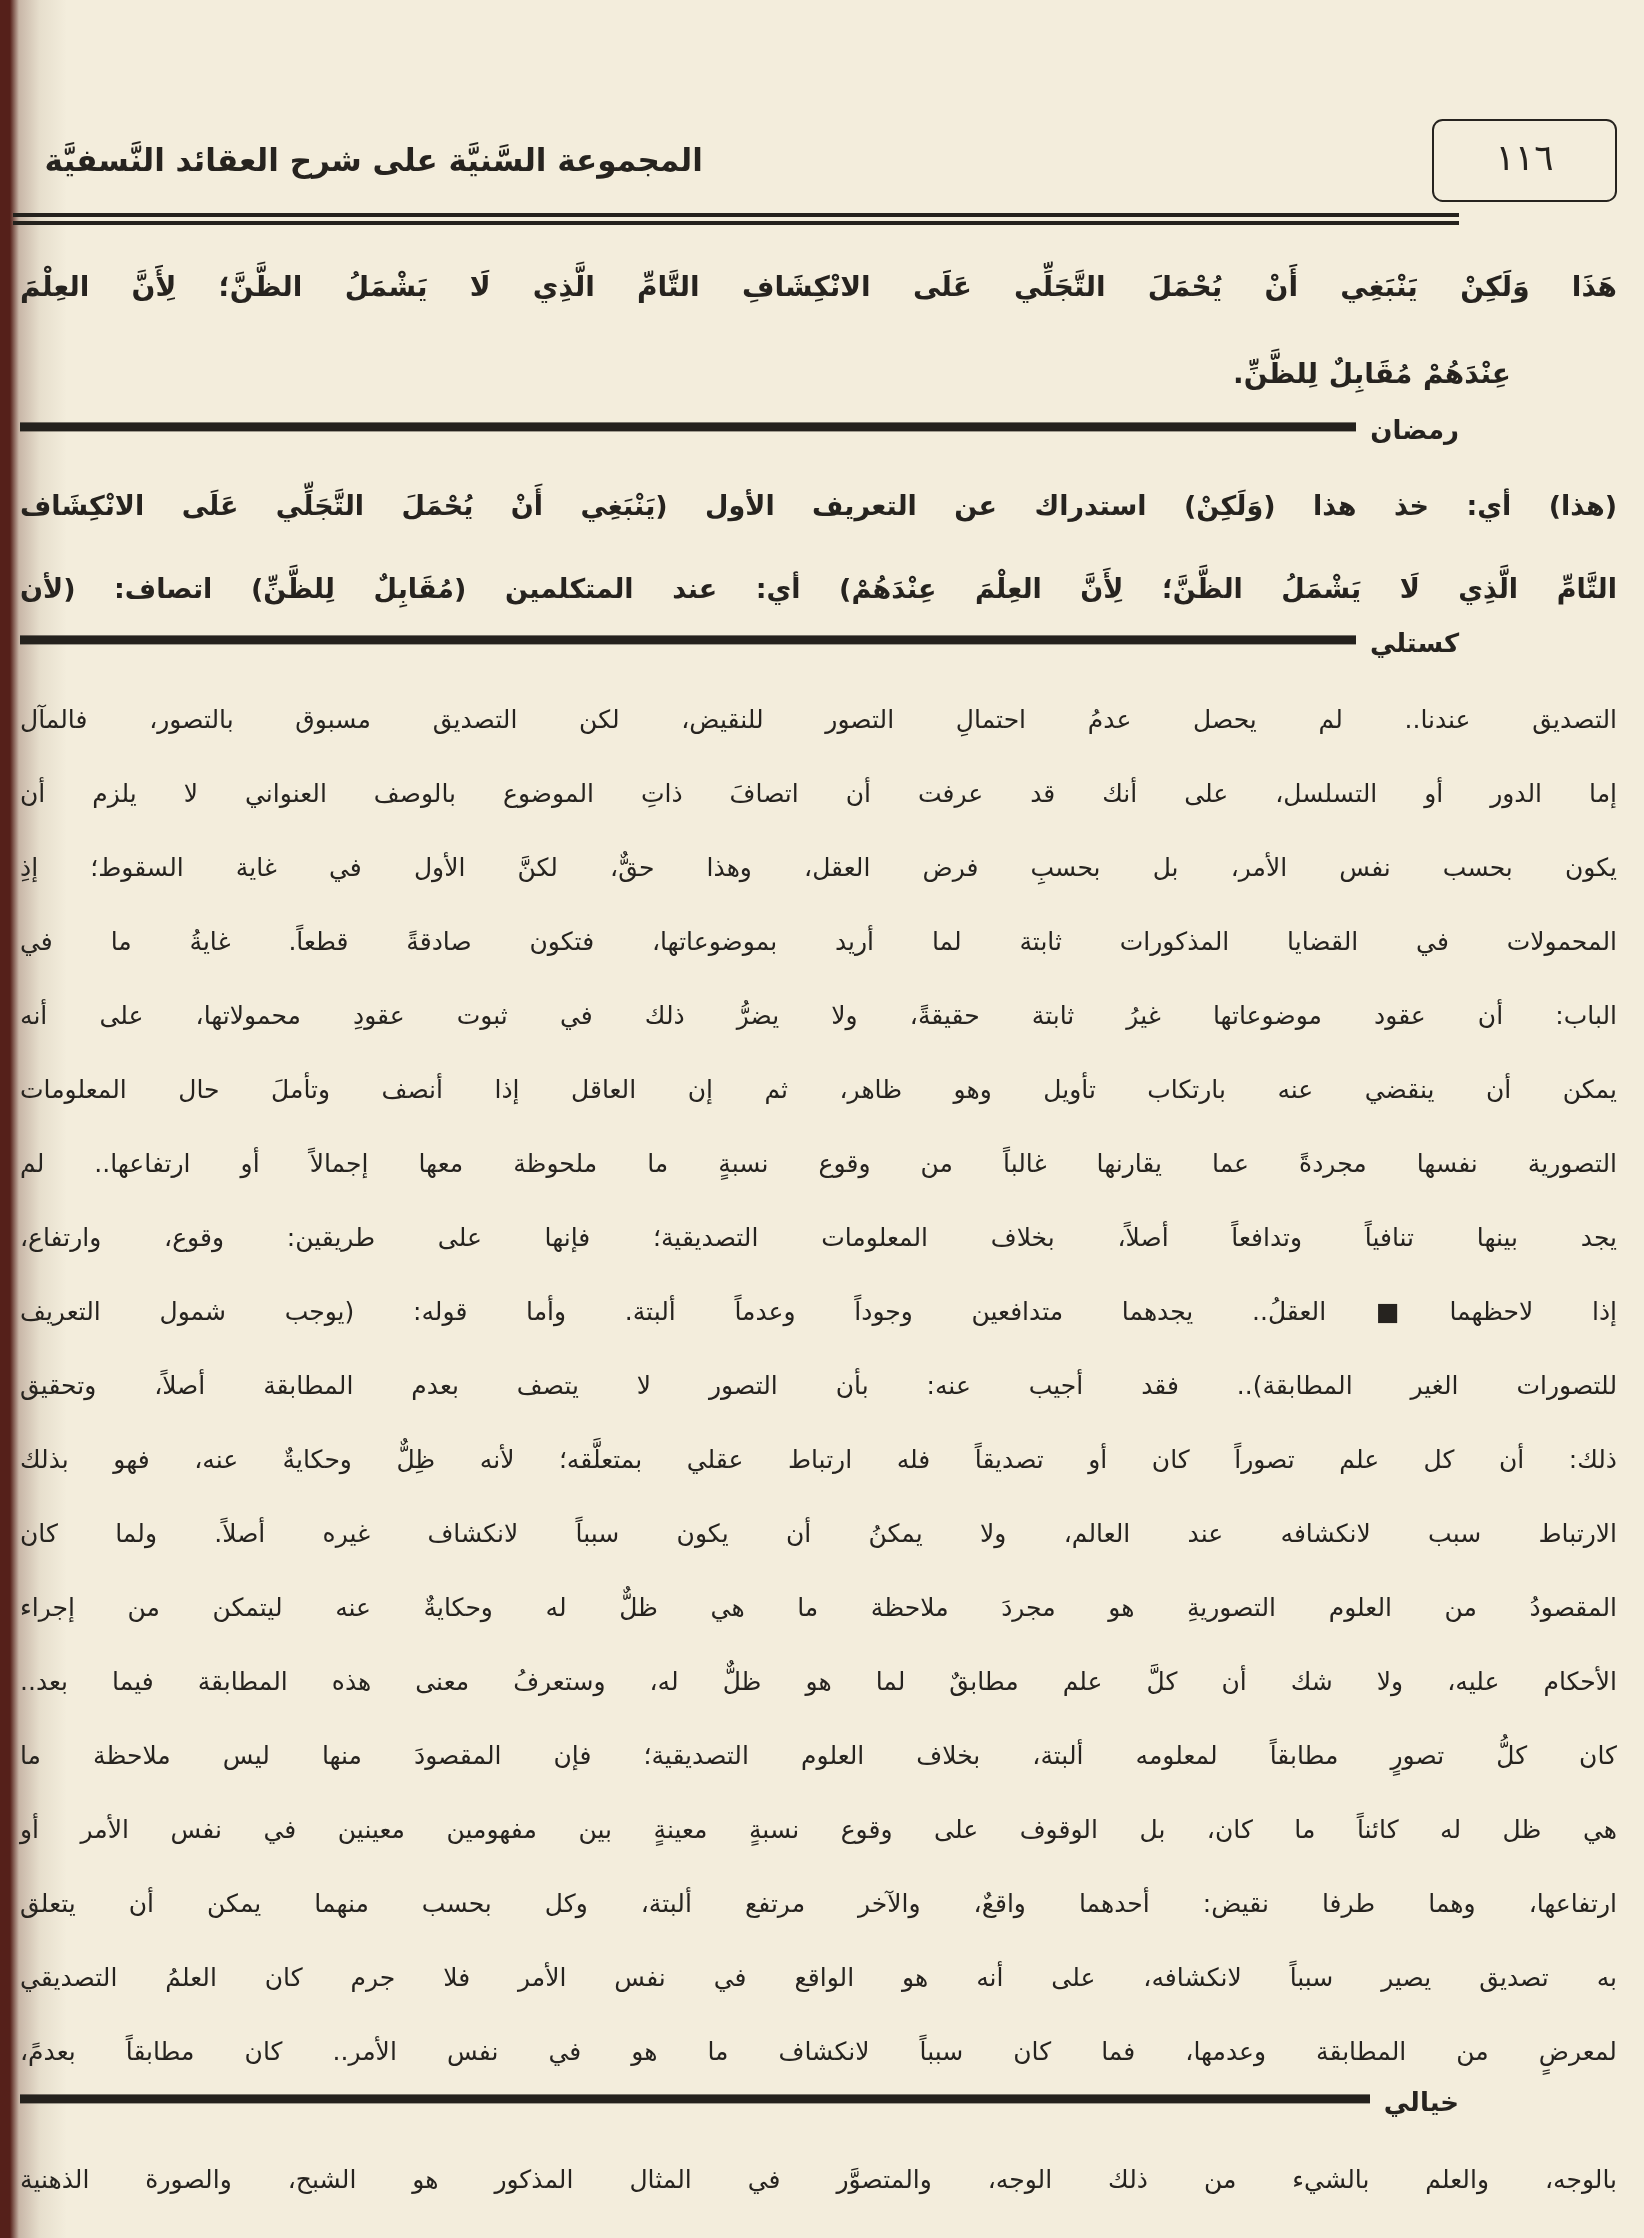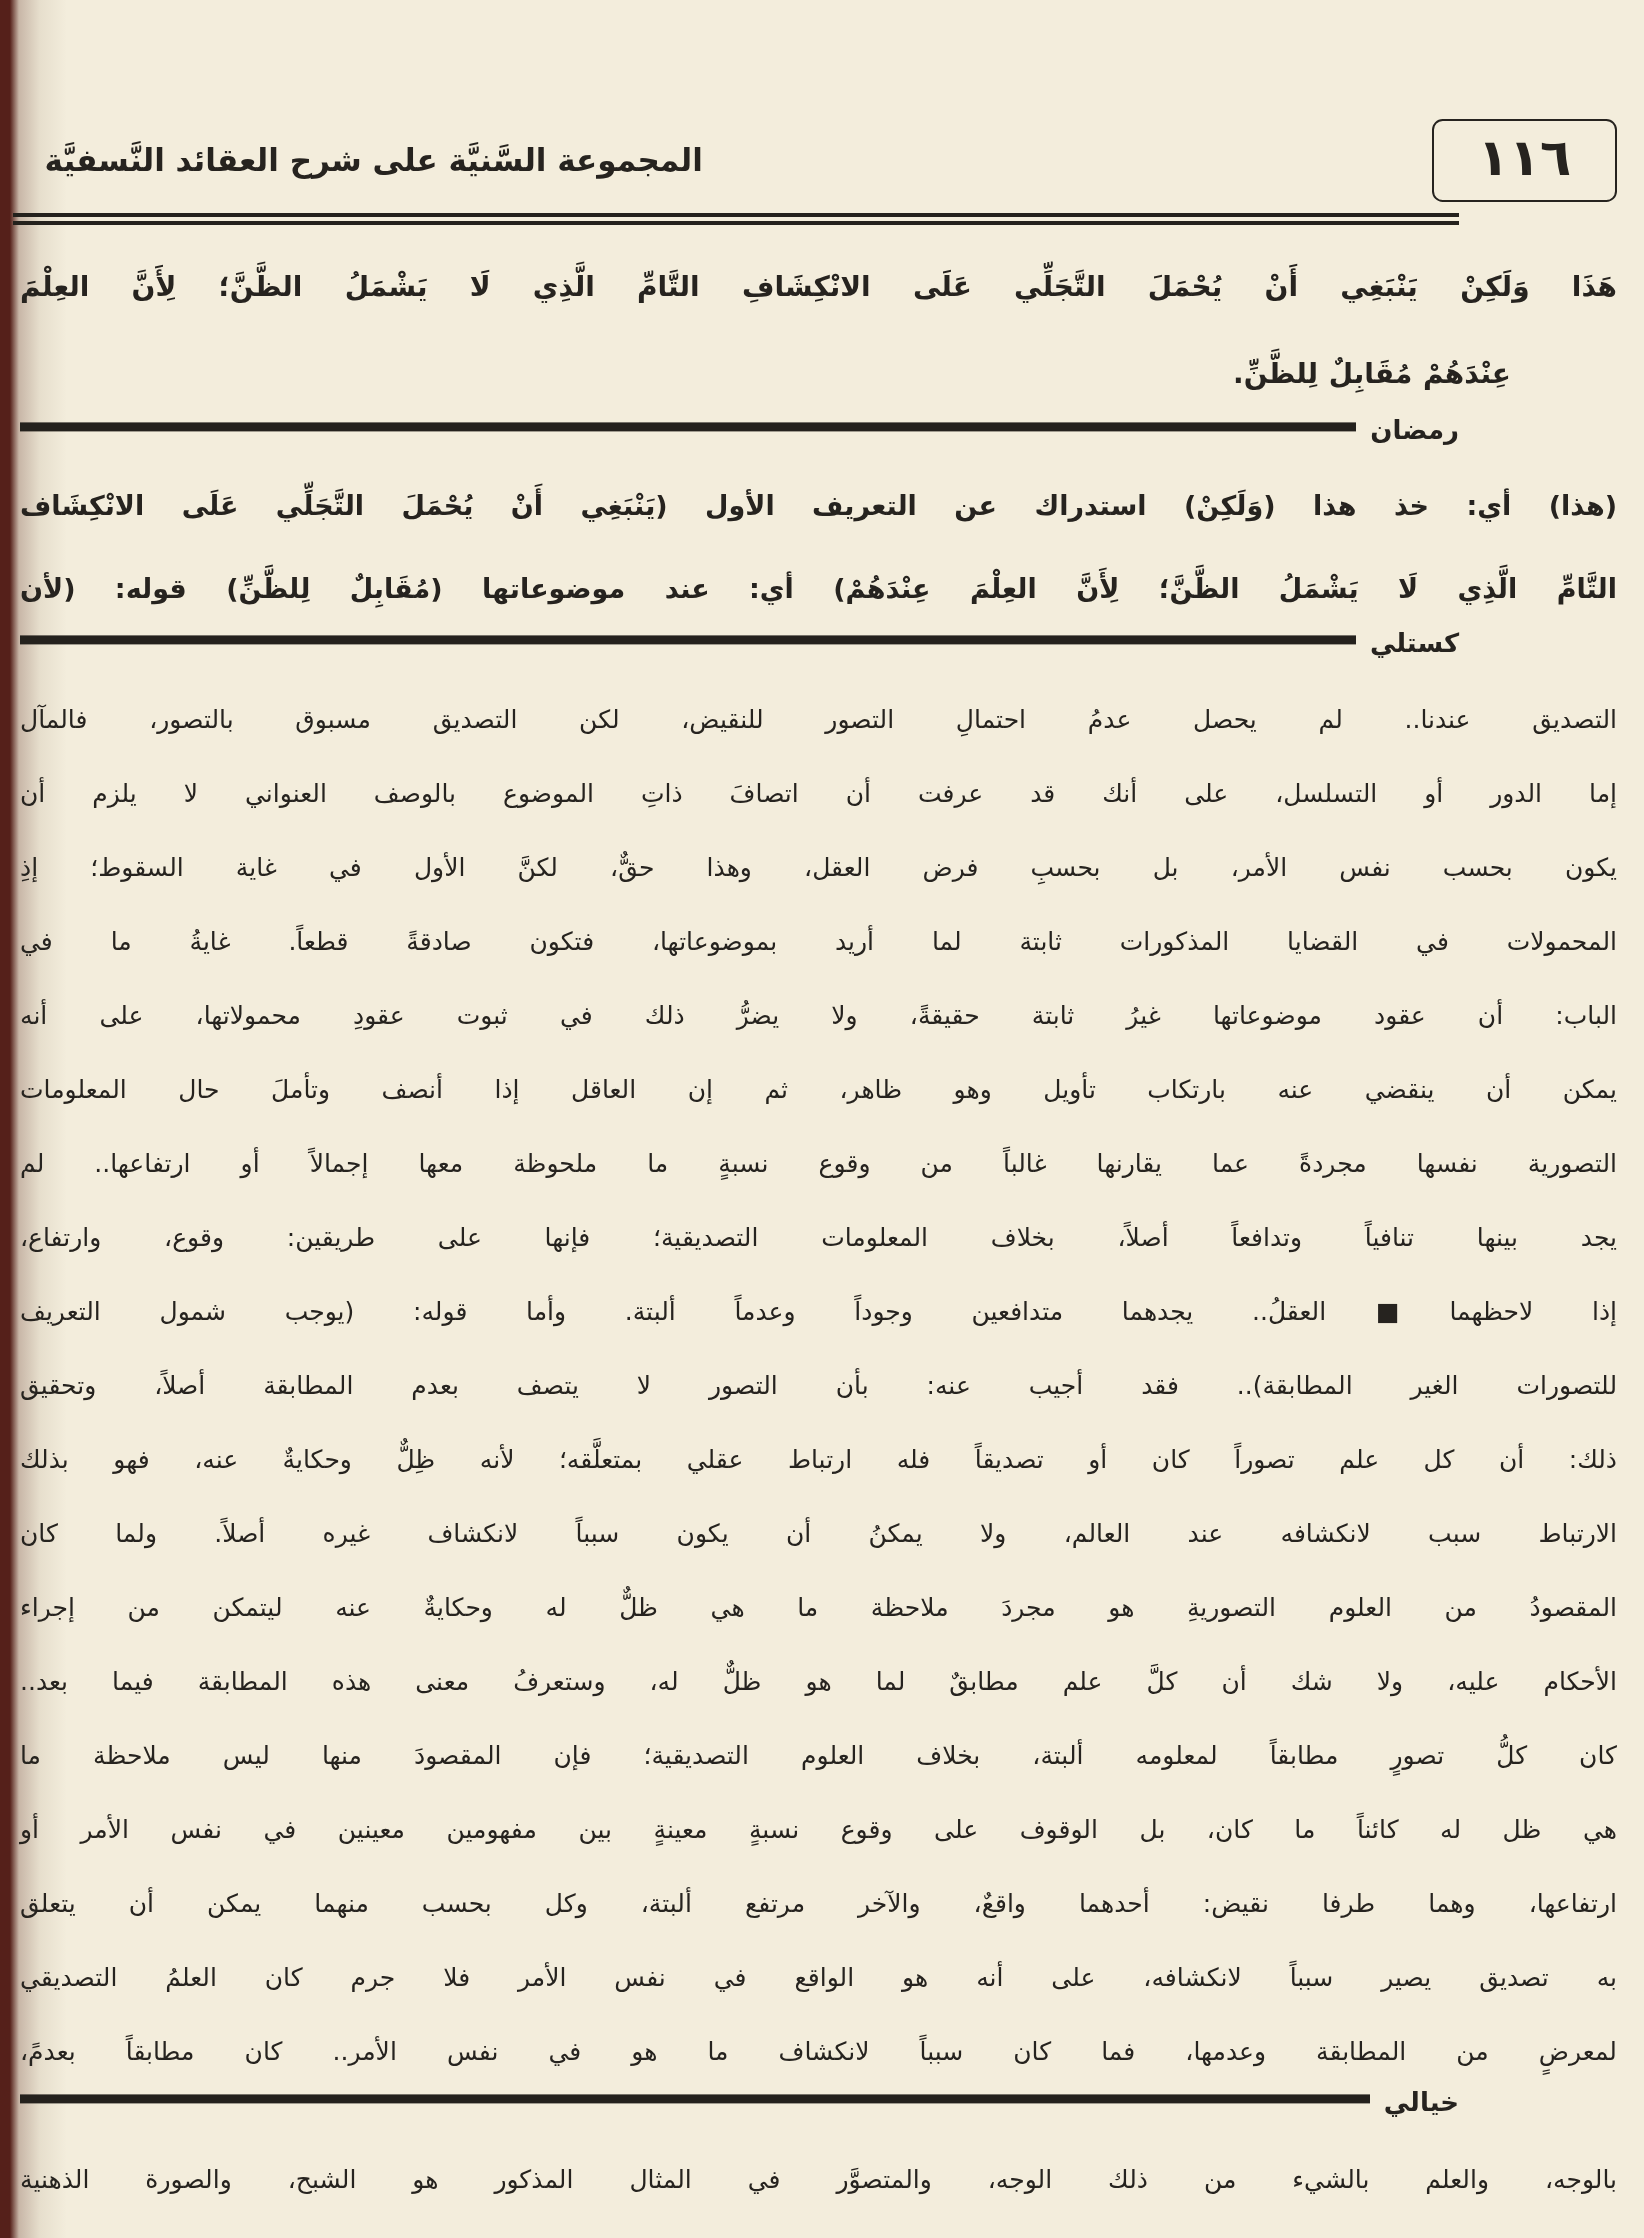--- a/index.html
+++ b/index.html
@@ -31,21 +31,21 @@
     display:flex;justify-content:space-between;align-items:center;
     height:92px;direction:rtl;
   }
   .pagenum-box{
     width:181px;height:79px;flex:0 0 auto;
     border:2.7px solid var(--ink,#26231f);
     border-radius:10.7px;
     display:flex;align-items:center;justify-content:center;
     background:transparent;
   }
-  .pagenum{font-size:51px;font-weight:bold;line-height:1;padding-bottom:4.5px;}
+  .pagenum{font-size:36px;font-weight:normal;line-height:1;padding-bottom:4.5px;}
   .book-title{
     font-size:31px;font-weight:bold;white-space:nowrap;
     margin-left:24.6px;
   }
   .double-rule{
     margin-top:7.2px;
     margin-left:-6.7px;
     margin-right:158px; 
     height:4px;
     border-top:4.5px solid var(--rule,#24211d);
@@ -98,21 +98,21 @@
         <div class="line">هَذَا وَلَكِنْ يَنْبَغِي أَنْ يُحْمَلَ التَّجَلِّي عَلَى الانْكِشَافِ التَّامِّ الَّذِي لَا يَشْمَلُ الظَّنَّ؛ لِأَنَّ العِلْمَ</div>
         <div class="line short">عِنْدَهُمْ مُقَابِلٌ لِلظَّنِّ.</div>
       </div>
 
     <div class="sect">
       <span class="sect-name">رمضان</span>
       <div class="sect-rule"></div>
     </div>
     <div class="ramadan-lines lines">
         <div class="line">(هذا) أي: خذ هذا (وَلَكِنْ) استدراك عن التعريف الأول (يَنْبَغِي أَنْ يُحْمَلَ التَّجَلِّي عَلَى الانْكِشَاف</div>
-        <div class="line">التَّامِّ الَّذِي لَا يَشْمَلُ الظَّنَّ؛ لِأَنَّ العِلْمَ عِنْدَهُمْ) أي: عند موضوعاتها (مُقَابِلٌ لِلظَّنِّ) قوله: (لأن</div>
+        <div class="line">التَّامِّ الَّذِي لَا يَشْمَلُ الظَّنَّ؛ لِأَنَّ العِلْمَ عِنْدَهُمْ) أي: عند المتكلمين (مُقَابِلٌ لِلظَّنِّ) اتصاف: (لأن</div>
       </div>
 
     <div class="sect">
       <span class="sect-name">كستلي</span>
       <div class="sect-rule"></div>
     </div>
     <div class="kastali-lines lines">
         <div class="line">التصديق عندنا.. لم يحصل عدمُ احتمالِ التصور للنقيض، لكن التصديق مسبوق بالتصور، فالمآل</div>
         <div class="line">إما الدور أو التسلسل، على أنك قد عرفت أن اتصافَ ذاتِ الموضوع بالوصف العنواني لا يلزم أن</div>
         <div class="line">يكون بحسب نفس الأمر، بل بحسبِ فرض العقل، وهذا حقٌّ، لكنَّ الأول في غاية السقوط؛ إذِ</div>

